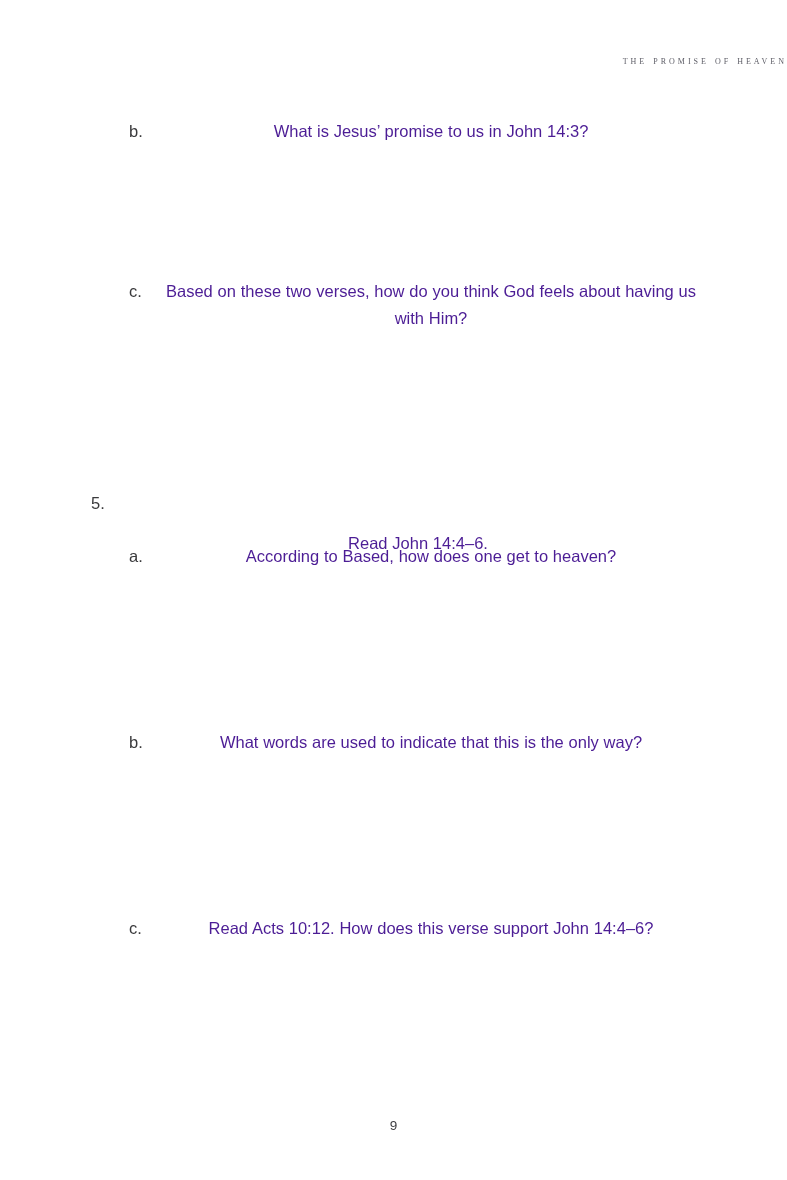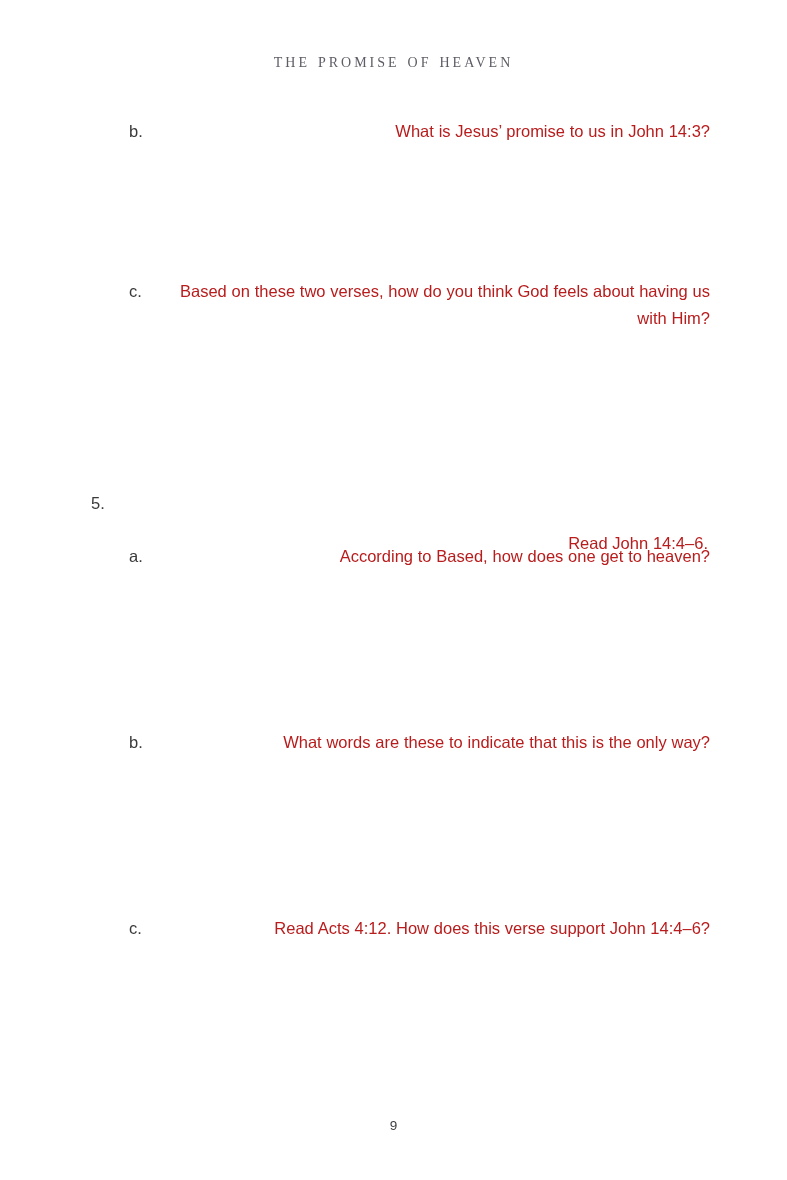--- a/index.html
+++ b/index.html
@@ -23,23 +23,23 @@
     background: #ffffff;
     overflow: hidden;
   }
 
   
   .running-header {
     position: absolute;
     top: 50px;
     left: 0;
     width: 787px;
-    text-align: center;
+    text-align: right;
     font-family: "Liberation Serif", serif;
-    font-size: 20px;
+    font-size: 12px;
     line-height: 20px;
     letter-spacing: 3.0px;
     color: #5d5d66;
     font-variant: small-caps;
     text-transform: lowercase;
     white-space: pre;
   }
   .running-header::first-letter { }
 
   
@@ -85,22 +85,22 @@
   .q-let .qtext {
     width: 558px;
   }
 
   .marker {
     color: #3a3a3c;
     white-space: nowrap;
   }
 
   .qtext {
-    color: #b91c1c;
-    text-align: right;
+    color: #4c1d95;
+    text-align: center;
     word-spacing: 0.2px;
   }
 
   
   #item-4b  { top: 118px; }
   #item-4c  { top: 278px; }
   #item-5   { top: 490px; }
   #item-5a  { top: 543px; }
   #item-5b  { top: 729px; }
   #item-5c  { top: 915px; }
@@ -141,25 +141,25 @@
       <span class="qtext">Read John 14:4–6.</span>
     </div>
 
     <div class="q-item q-let" id="item-5a">
       <span class="marker">a.</span>
       <span class="qtext">According to Based, how does one get to heaven?</span>
     </div>
 
     <div class="q-item q-let" id="item-5b">
       <span class="marker">b.</span>
-      <span class="qtext">What words are these to indicate that this is the only way?</span>
+      <span class="qtext">What words are used to indicate that this is the only way?</span>
     </div>
 
     <div class="q-item q-let" id="item-5c">
       <span class="marker">c.</span>
-      <span class="qtext">Read Acts 4:12. How does this verse support John 14:4–6?</span>
+      <span class="qtext">Read Acts 10:12. How does this verse support John 14:4–6?</span>
     </div>
 
   </div>
 
   <div class="folio">9</div>
 
 </div>
 
 </body></html>

